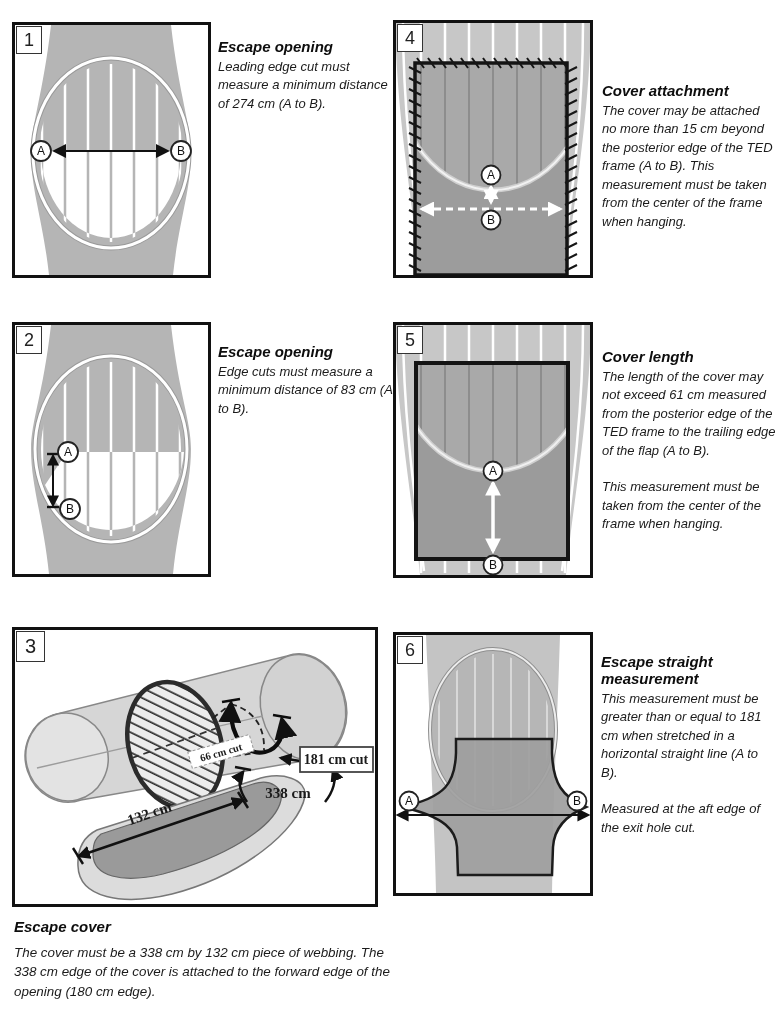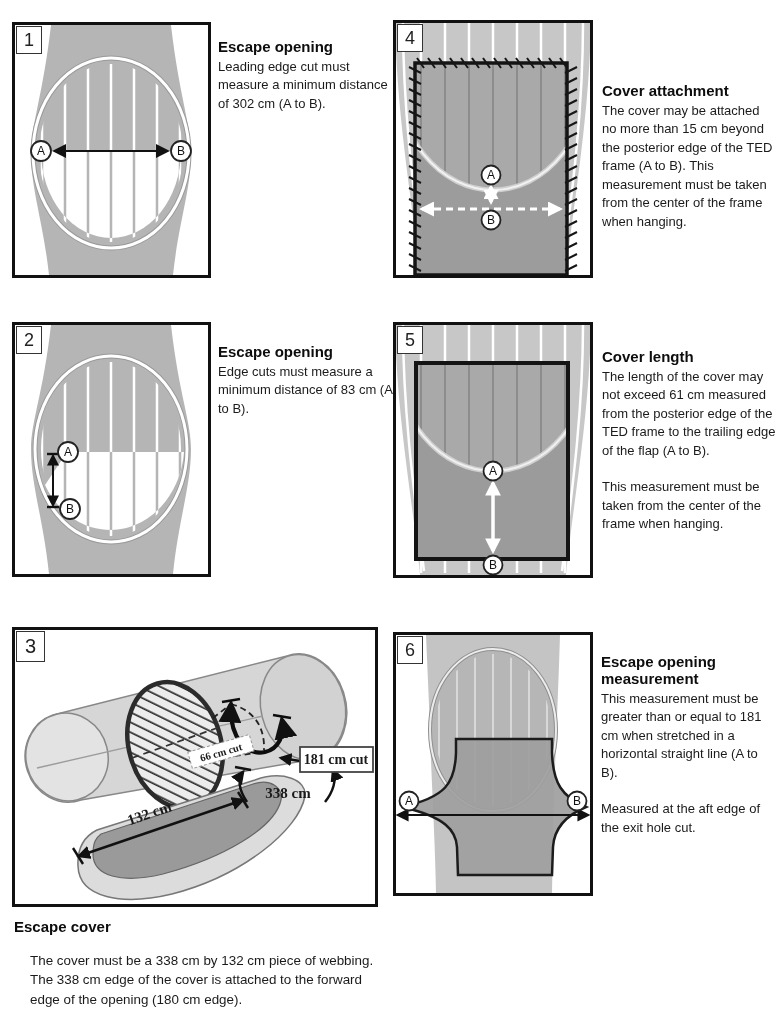--- a/index.html
+++ b/index.html
@@ -10,33 +10,33 @@
   #panel2{left:12px;top:322px;width:199px;height:255px;}
   #panel3{left:12px;top:627px;width:366px;height:280px;}
   #panel4{left:393px;top:20px;width:200px;height:258px;}
   #panel5{left:393px;top:322px;width:200px;height:256px;}
   #panel6{left:393px;top:632px;width:200px;height:264px;}
   .panel svg{display:block;width:100%;height:100%;}
   .num{position:absolute;left:1px;top:1px;width:24px;height:26px;background:#fff;
        border:1.5px solid #333;display:flex;align-items:center;justify-content:center;
        font-size:18px;color:#222;z-index:5;}
   #panel3 .num{width:27px;height:29px;font-size:20px;}
-  .tb{position:absolute;}
+  .tb{position:absolute;font-style:italic;}
   .tb h3{margin:0 0 3px 0;font-size:15px;font-weight:bold;color:#0d0d0d;}
   .tb p{margin:0 0 18px 0;font-size:13px;line-height:1.42;color:#1b1b1b;}
   .tb p:last-child{margin-bottom:0;}
   #tb1{left:218px;top:38px;width:172px;}
   #tb2{left:218px;top:343px;width:176px;}
   #tb4{left:602px;top:34px;width:174px;margin-top:48px;}
   #tb5{left:602px;top:348px;width:177px;}
   #tb6{left:601px;top:653px;width:177px;}
   #tb6 h3{width:145px;}
   #footer{left:14px;top:918px;width:382px;}
   #footer h3{margin:0 0 8px 0;font-size:15px;font-weight:bold;}
-  #footer p{margin:16px;font-size:13.4px;line-height:1.45;}
+  #footer p{margin:0;font-size:13.4px;line-height:1.45;}
   .abtxt{font-size:12px;fill:#111;text-anchor:middle;}
   .serifbold{font-family:"Liberation Serif",serif;font-weight:bold;fill:#1a1a1a;}
 </style>
 </head>
 <body>
 
 <div class="page">
 
   <div class="panel" id="panel1">
     <div class="num">1</div>
@@ -354,41 +354,41 @@
       </g>
       <g>
         <circle cx="181" cy="166" r="9.5" fill="#fff" stroke="#222" stroke-width="1.8"></circle>
         <text class="abtxt" x="181" y="170">B</text>
       </g>
     </svg>
   </div>
 
   <div class="tb" id="tb1">
     <h3>Escape opening</h3>
-    <p>Leading edge cut must measure a minimum distance of 302 cm (A to B).</p>
+    <p>Leading edge cut must measure a minimum distance of 274 cm (A to B).</p>
   </div>
 
   <div class="tb" id="tb2">
     <h3>Escape opening</h3>
     <p>Edge cuts must measure a minimum distance of 83 cm (A to B).</p>
   </div>
 
   <div class="tb" id="tb4">
     <h3>Cover attachment</h3>
     <p>The cover may be attached no more than 15 cm beyond the posterior edge of the TED frame (A to B). This measurement must be taken from the center of the frame when hanging.</p>
   </div>
 
   <div class="tb" id="tb5">
     <h3>Cover length</h3>
     <p>The length of the cover may not exceed 61 cm measured from the posterior edge of the TED frame to the trailing edge of the flap (A to B).</p>
     <p>This measurement must be taken from the center of the frame when hanging.</p>
   </div>
 
   <div class="tb" id="tb6">
-    <h3>Escape opening measurement</h3>
+    <h3>Escape straight measurement</h3>
     <p>This measurement must be greater than or equal to 181 cm when stretched in a horizontal straight line (A to B).</p>
     <p>Measured at the aft edge of the exit hole cut.</p>
   </div>
 
   <div class="tb" id="footer">
     <h3>Escape cover</h3>
     <p>The cover must be a 338 cm by 132 cm piece of webbing. The 338 cm edge of the cover is attached to the forward edge of the opening (180 cm edge).</p>
   </div>
 
 </div>

